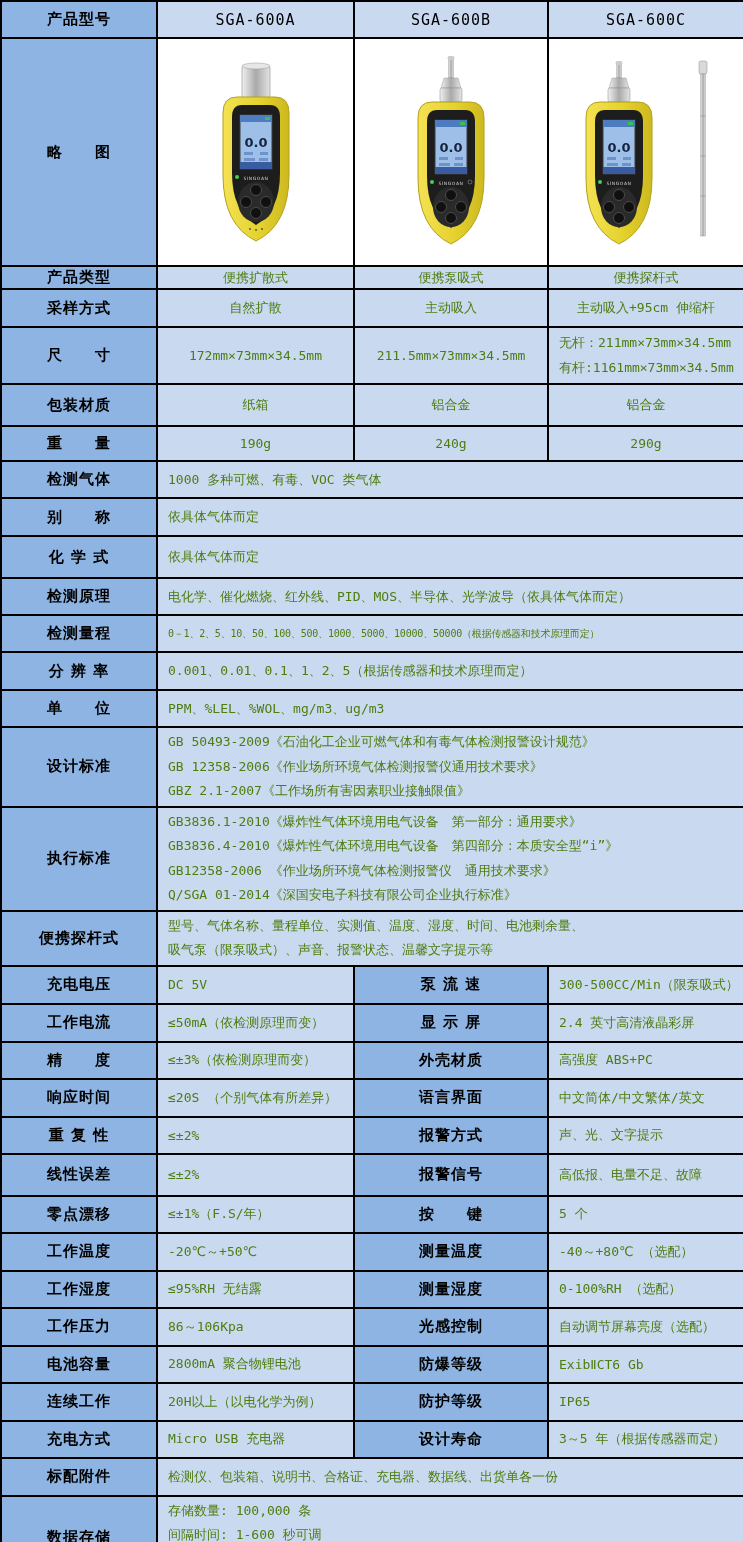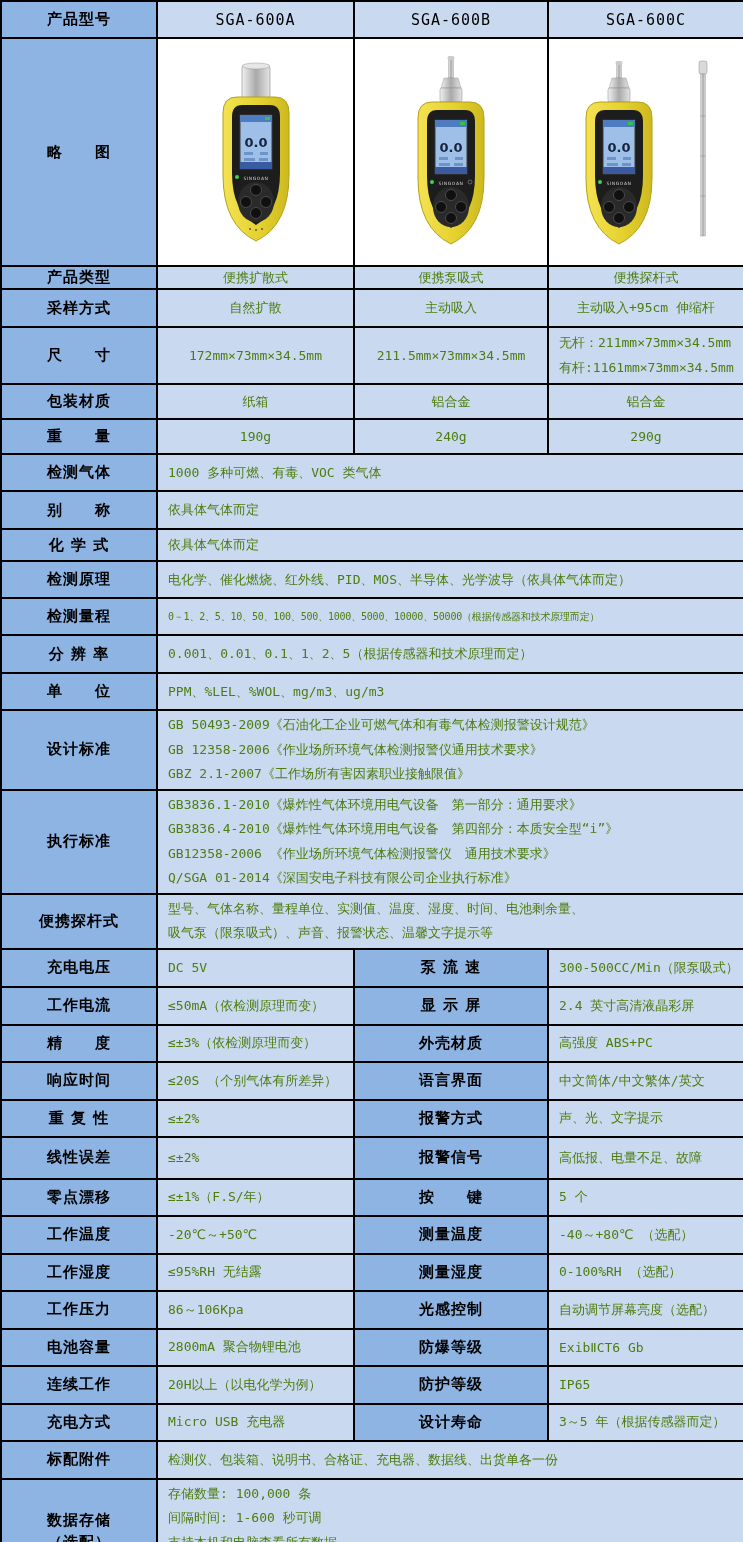--- a/index.html
+++ b/index.html
@@ -210,42 +210,42 @@
 </tr>
 <tr style="height:57px">
   <td class="lb">尺　　寸</td>
   <td class="vc">172mm×73mm×34.5mm</td>
   <td class="vc">211.5mm×73mm×34.5mm</td>
   <td class="vl">
     <div class="ln">无杆：211mm×73mm×34.5mm</div>
     <div class="ln">有杆:1161mm×73mm×34.5mm</div>
   </td>
 </tr>
-<tr style="height:35px">
+<tr style="height:42px">
   <td class="lb">包装材质</td>
   <td class="vc">纸箱</td>
   <td class="vc">铝合金</td>
   <td class="vc">铝合金</td>
 </tr>
 <tr style="height:35px">
   <td class="lb">重　　量</td>
   <td class="vc">190g</td>
   <td class="vc">240g</td>
   <td class="vc">290g</td>
 </tr>
 
 <tr style="height:37px">
   <td class="lb">检测气体</td>
   <td class="vl" colspan="3">1000 多种可燃、有毒、VOC 类气体</td>
 </tr>
 <tr style="height:38px">
   <td class="lb">别　　称</td>
   <td class="vl" colspan="3">依具体气体而定</td>
 </tr>
-<tr style="height:32px">
+<tr style="height:42px">
   <td class="lb">化 学 式</td>
   <td class="vl" colspan="3">依具体气体而定</td>
 </tr>
 <tr style="height:37px">
   <td class="lb">检测原理</td>
   <td class="vl" colspan="3">电化学、催化燃烧、红外线、PID、MOS、半导体、光学波导（依具体气体而定）</td>
 </tr>
 <tr style="height:37px">
   <td class="lb">检测量程</td>
   <td class="vl tight" colspan="3">0－1、2、5、10、50、100、500、1000、5000、10000、50000（根据传感器和技术原理而定）</td>

